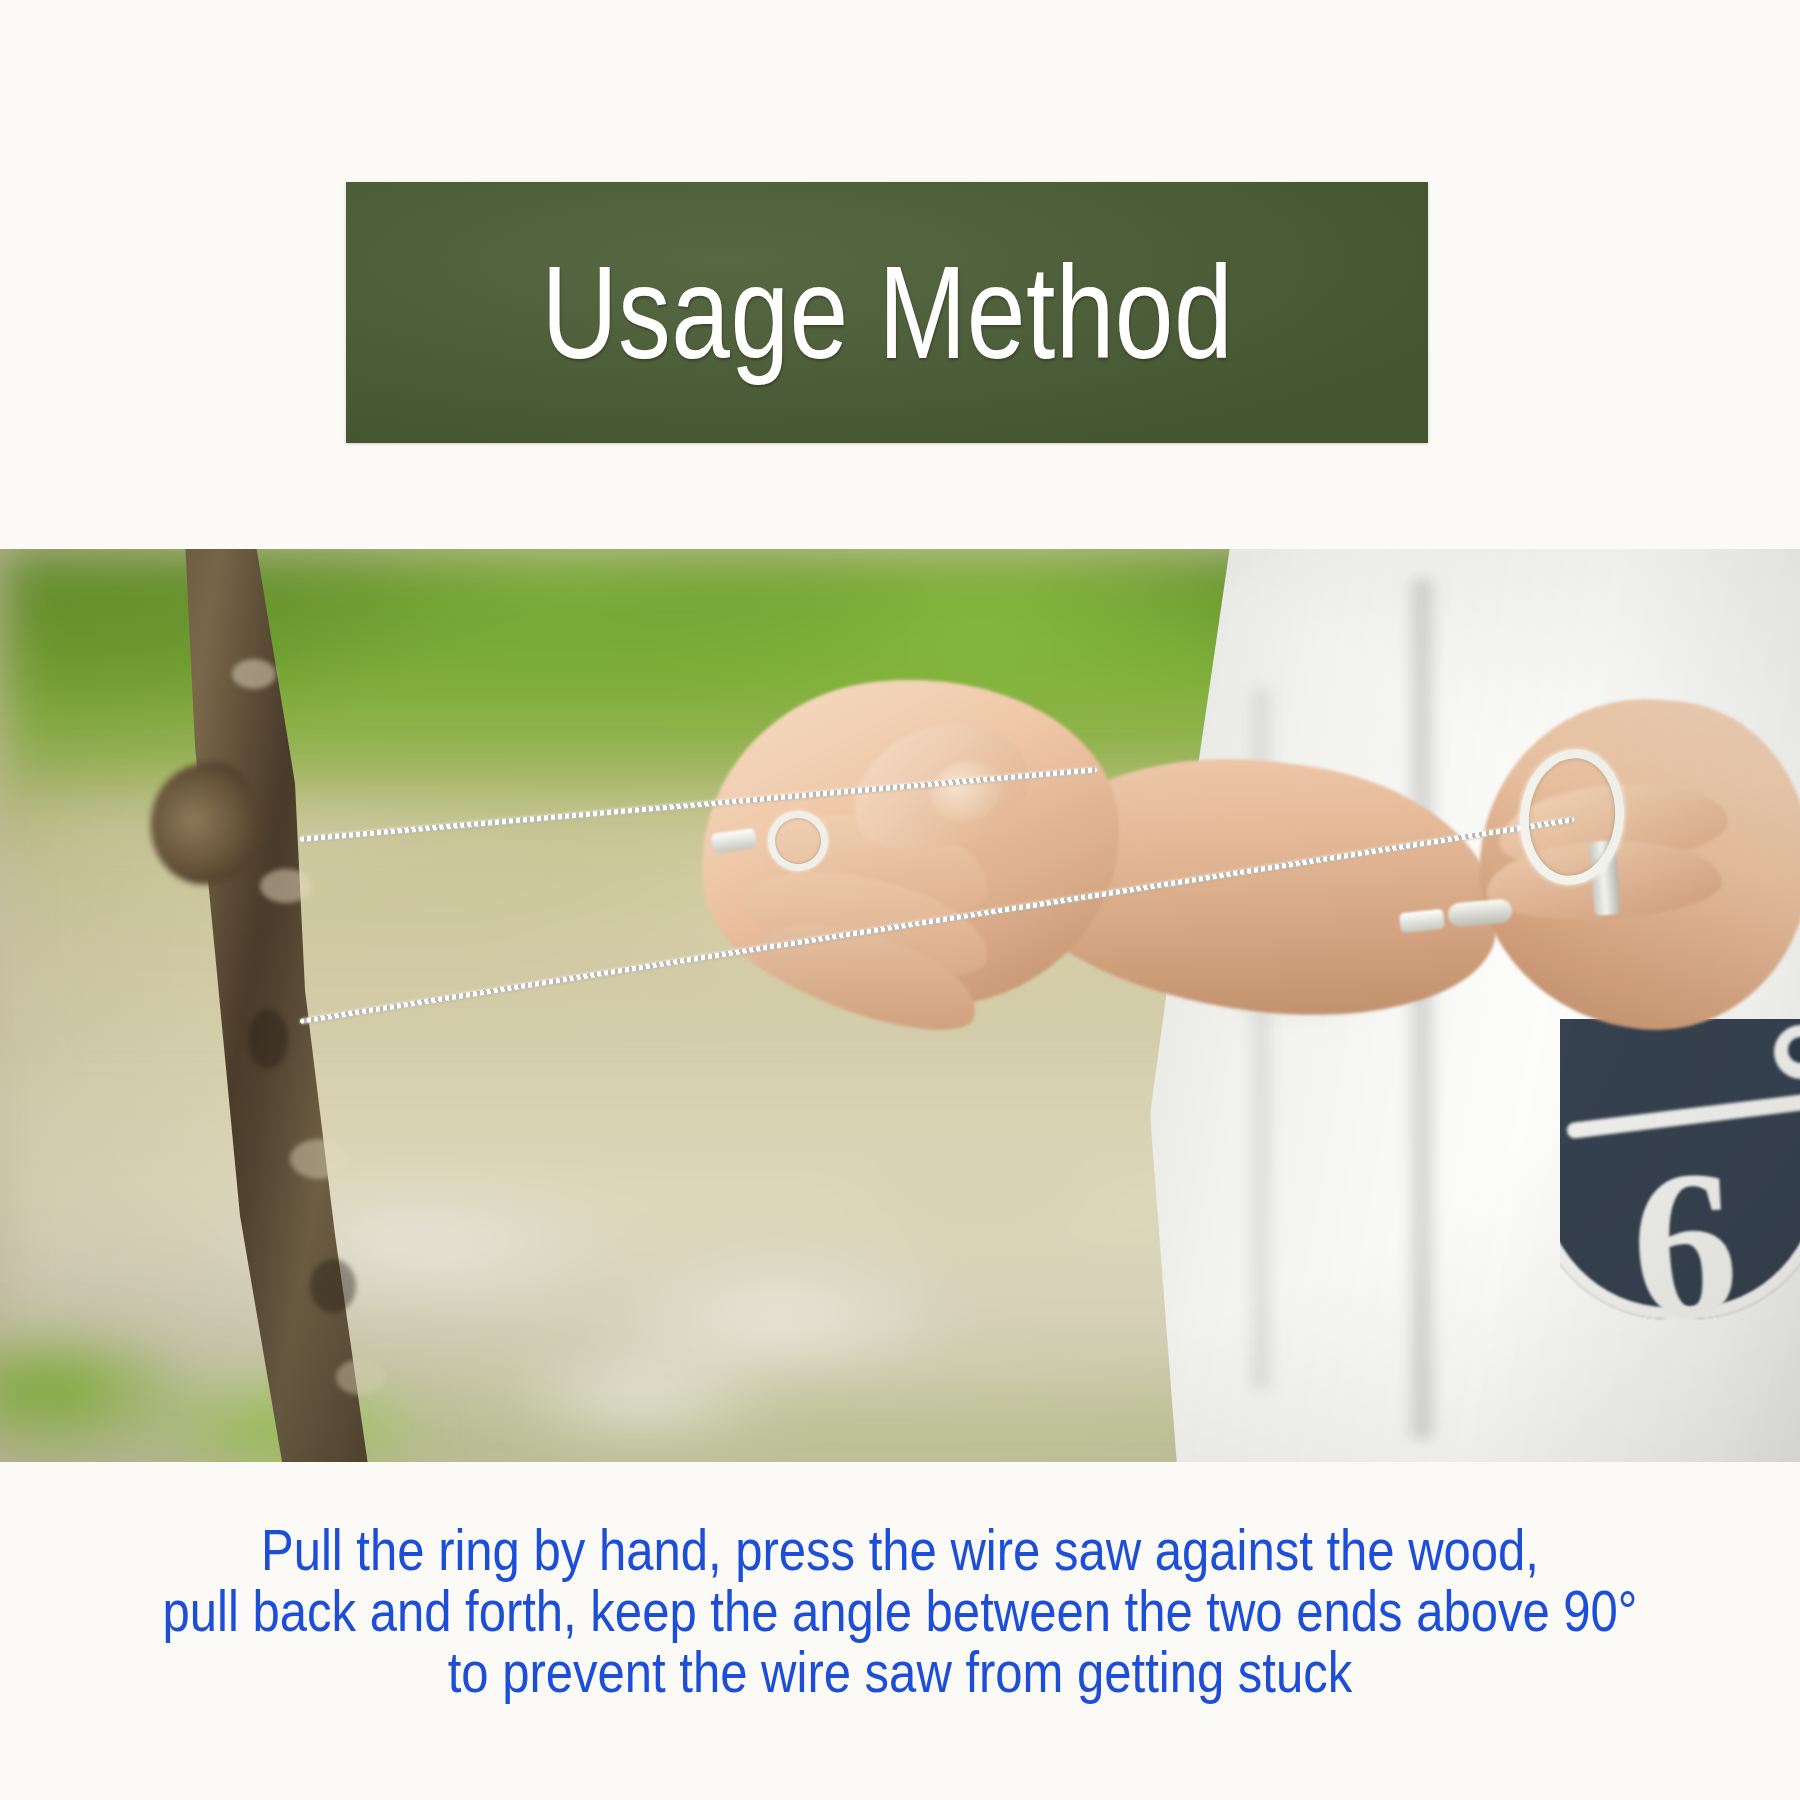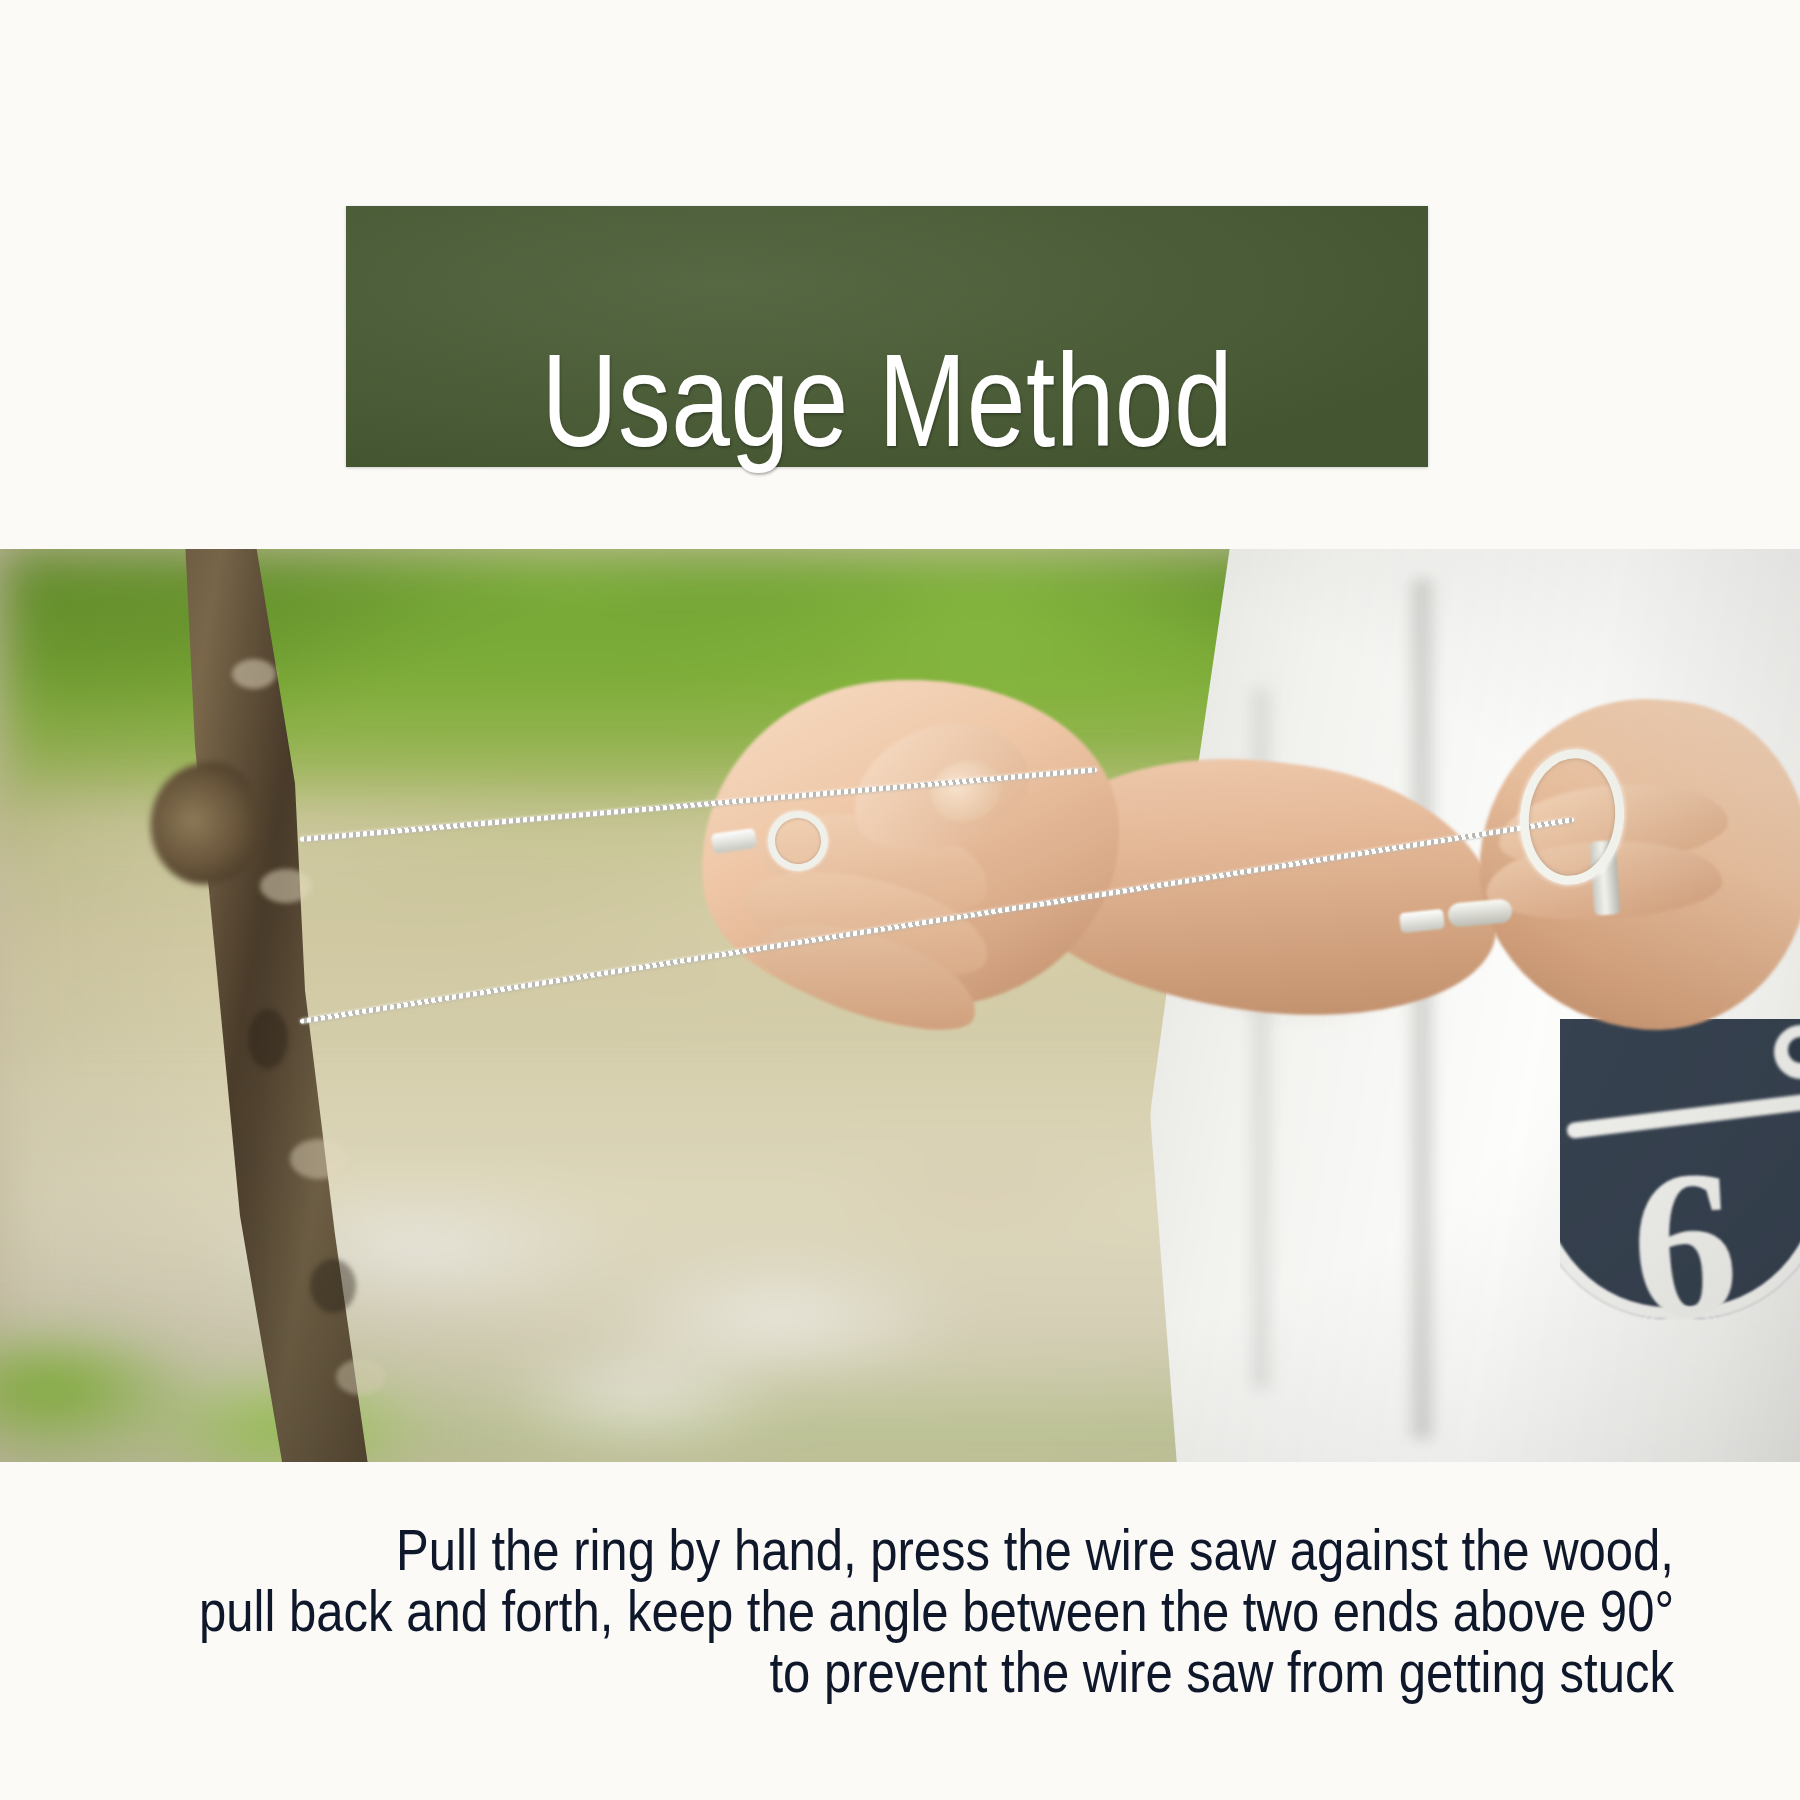--- a/index.html
+++ b/index.html
@@ -22,24 +22,23 @@
 
   
   .title-banner {
     position: absolute;
     left: 346px;
     top: 182px;
     width: 1082px;
     height: 261px;
     background: #4a5d35;
     display: flex;
-    align-items: flex-end;
+    align-items: center;
     justify-content: center;
     box-shadow: 0 1px 3px rgba(0,0,0,0.18);
-    margin-top: 24px;
   }
   .title-banner::after{
     content:"";
     position:absolute;
     inset:0;
     background: radial-gradient(ellipse at 35% 30%, rgba(255,255,255,0.07), rgba(0,0,0,0.08) 80%);
     pointer-events:none;
   }
   .title-text {
     position: relative;
@@ -280,22 +279,22 @@
     background: radial-gradient(ellipse 1250px 720px at 50% 45%, rgba(0,0,0,0) 55%, rgba(0,0,0,0.10) 100%);
     pointer-events: none;
   }
 
   
   .caption {
     position: absolute;
     left: 0;
     top: 1520px;
     width: 1800px;
-    text-align: right;
-    color: #0f172a;
+    text-align: center;
+    color: #1d4ed8;
     font-family: "Liberation Sans Narrow", "Liberation Sans", sans-serif;
     font-size: 57px;
     line-height: 61px;
     font-weight: 400;
   }
   .caption .cl {
     display: block;
     transform: scaleX(0.86);
     transform-origin: center center;
     white-space: nowrap;

